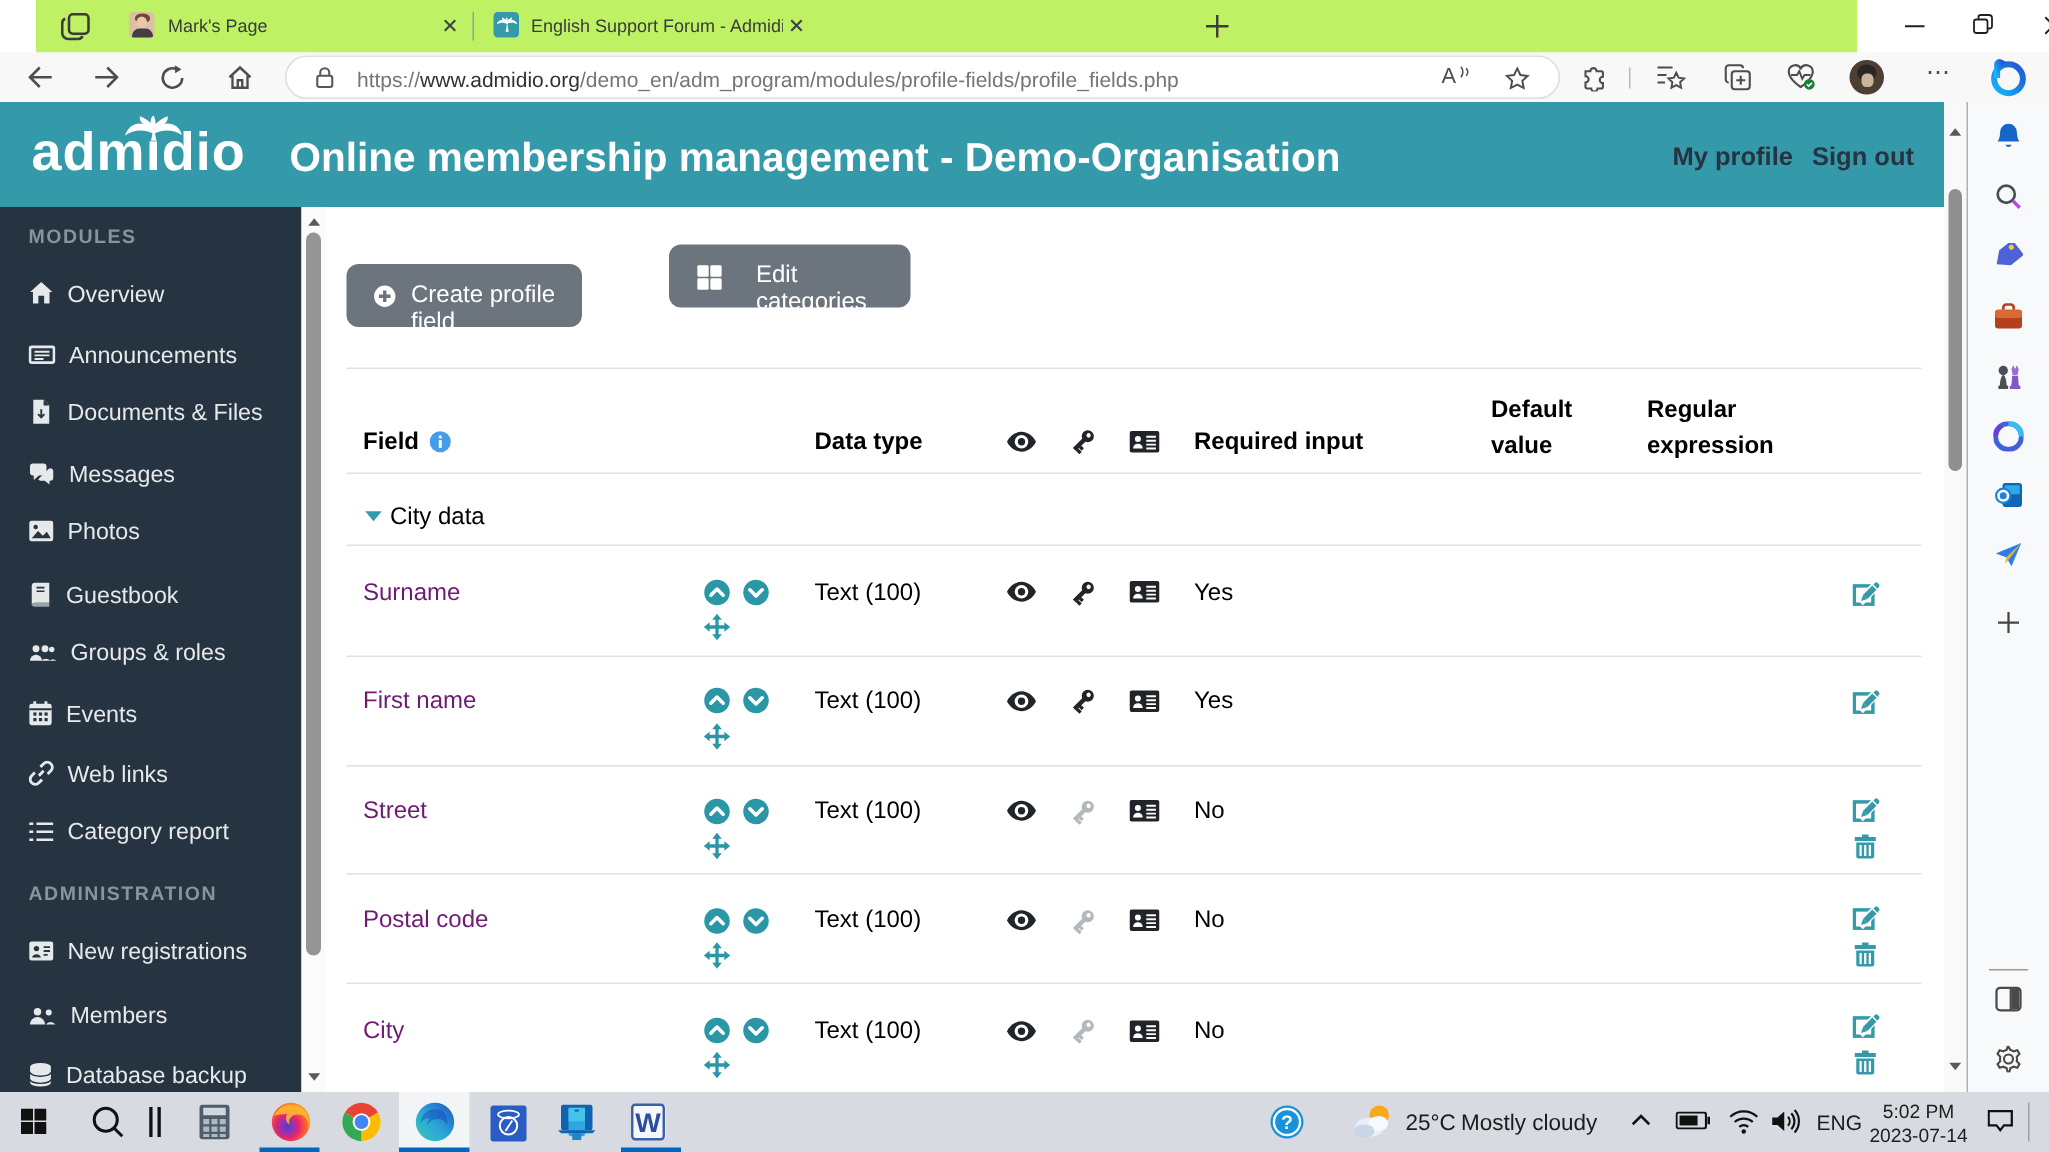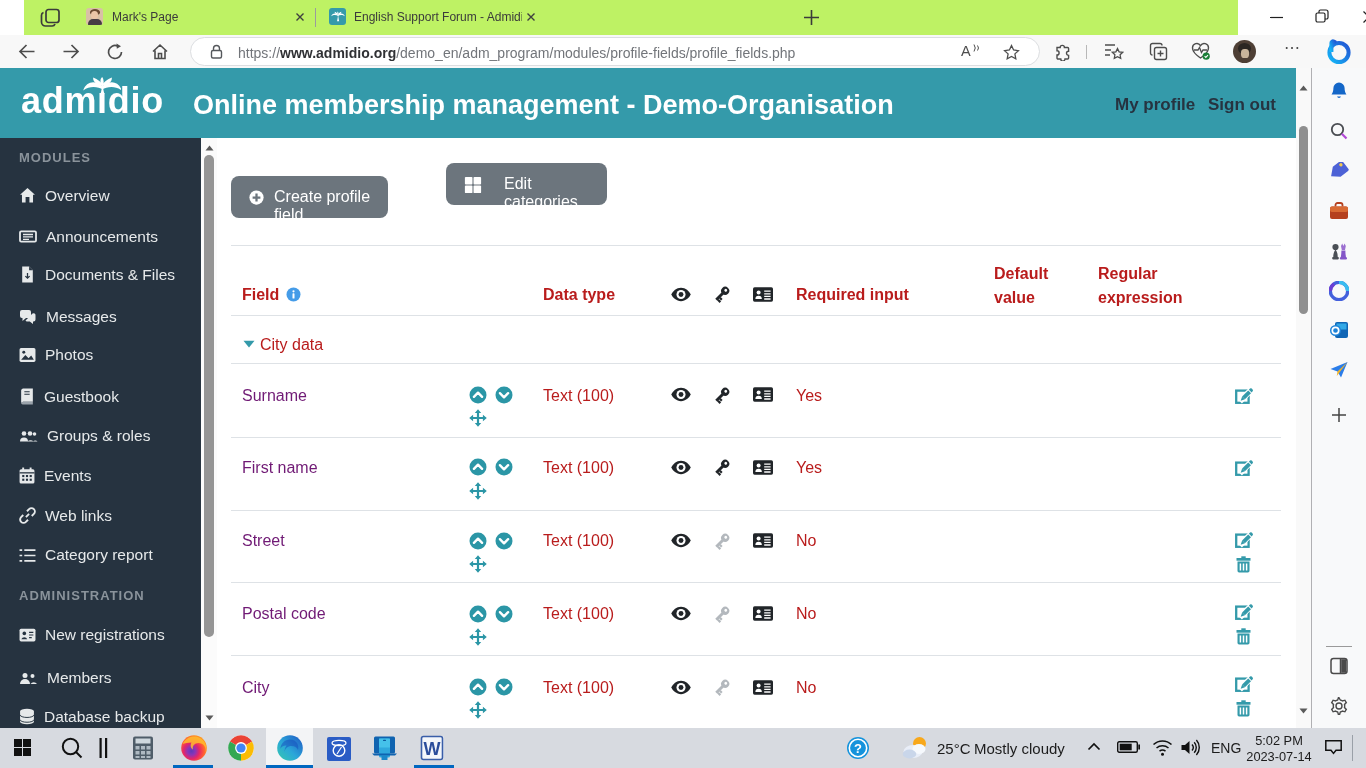--- a/index.html
+++ b/index.html
@@ -6,42 +6,42 @@
   html,body { width:1366px; height:768px; overflow:hidden; font-family:"Liberation Sans", sans-serif; }
   .abs { position:absolute; }
   
   #tabbar { position:absolute; left:0; top:0; width:1214px; height:35px; background:#bef264;margin-left:24px; }
   .tab-title { font-size:12px; color:#3b3b3b; white-space:nowrap; overflow:hidden; }
   #activetab { position:absolute; left:528px; top:3px; width:238px; height:32px; background:#f8f8f8; border-radius:8px 8px 0 0; }
   
   #toolbar { position:absolute; left:0; top:35px; width:1366px; height:33px; background:#f8f8f8; }
   #pill { position:absolute; left:190px; top:2px; width:850px; height:29px; background:#ffffff; border:1px solid #dcdee1; border-radius:15px; }
   .url { font-size:14px; color:#72757a; white-space:nowrap; }
-  .url b { color:#303134; font-weight:bold; }
+  .url b { color:#303134; font-weight:normal; }
   
   #page { position:absolute; left:0; top:68px; width:1366px; height:660px; background:#ffffff; overflow:hidden; }
   #siteheader { position:absolute; left:0; top:0; width:1296px; height:70px; background:#349aaa; }
   #sitetitle { position:absolute; left:193px; top:22px; font-size:27px; font-weight:bold; color:#ffffff; }
   .hlink { font-size:17px; font-weight:bold; color:#263340; }
   #sidebar { position:absolute; left:0; top:70px; width:201px; height:590px; background:#263340; }
   .navhead { position:absolute; left:19px; font-size:13px; font-weight:bold; letter-spacing:1px; color:#8a939b; }
   .navitem { position:absolute; left:19px; font-size:15.5px; color:#e6e9ea; }
   .navitem svg { vertical-align:-3px; margin-right:9px; }
   
   #navsb { position:absolute; left:201px; top:70px; width:16px; height:590px; background:#fbfbfb; }
   #navsb .thumb { position:absolute; left:2.5px; top:17px; width:10px; height:482px; background:#959595; border-radius:5px; }
   
   #mainsb { position:absolute; left:1296px; top:0; width:15px; height:660px; background:#f9f9f9; }
   #mainsb .thumb { position:absolute; left:3px; top:58px; width:9px; height:188px; background:#8f8f8f; border-radius:4.5px; }
   
   #esb { position:absolute; left:1311px; top:0; width:55px; height:660px; background:#f8f9fa; border-left:1px solid #b0b0b3; }
   
   .btn { position:absolute; background:#6c757d; border-radius:8px; color:#fff; font-size:16px; }
   .tline { position:absolute; left:231px; width:1050px; height:1px; background:#dee2e6; }
-  .cell { position:absolute; font-size:16px; color:#b91c1c; white-space:nowrap; }
+  .cell { position:absolute; font-size:16px; color:#000000; white-space:nowrap; }
   .link { color:#701a75; }
   .bold { font-weight:bold; }
   
   #taskbar { position:absolute; left:0; top:728px; width:1366px; height:40px; background:#d7dae0; }
   .tbtext { position:absolute; font-size:15px; color:#1c1c1c; }
 </style>
 </head>
 <body>
 
 <svg width="0" height="0" style="position:absolute">

